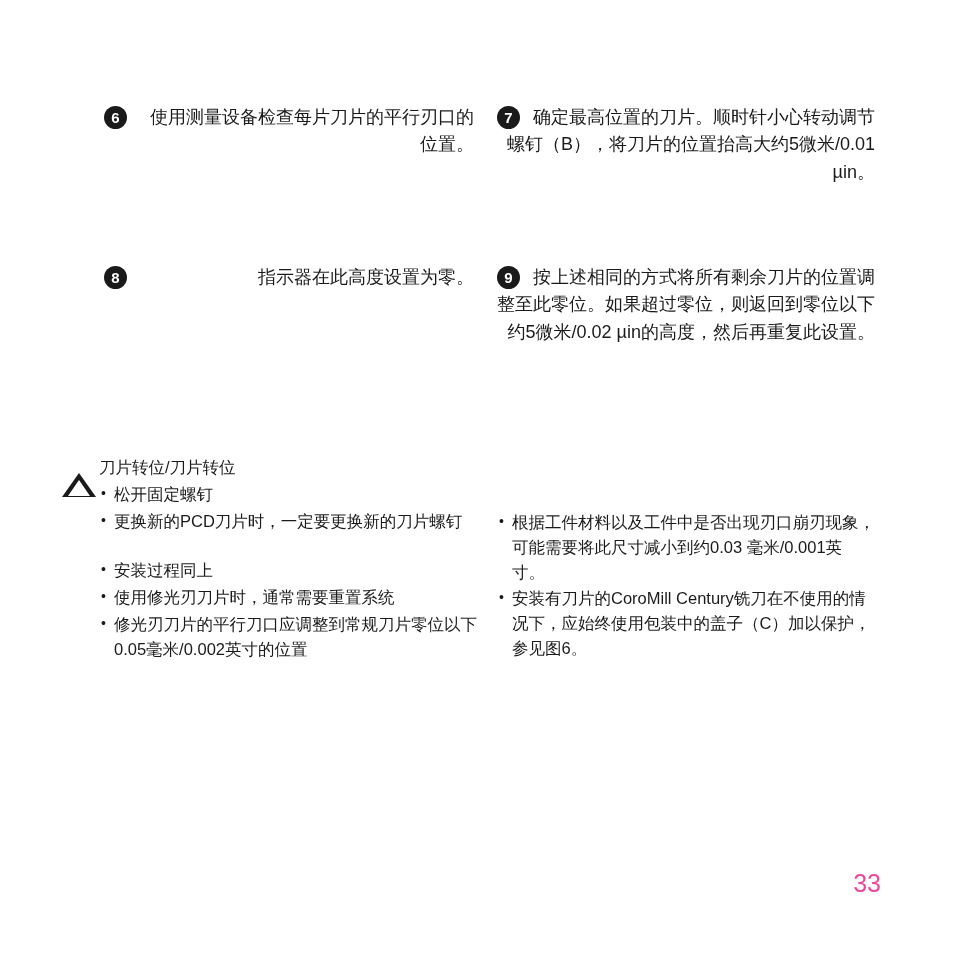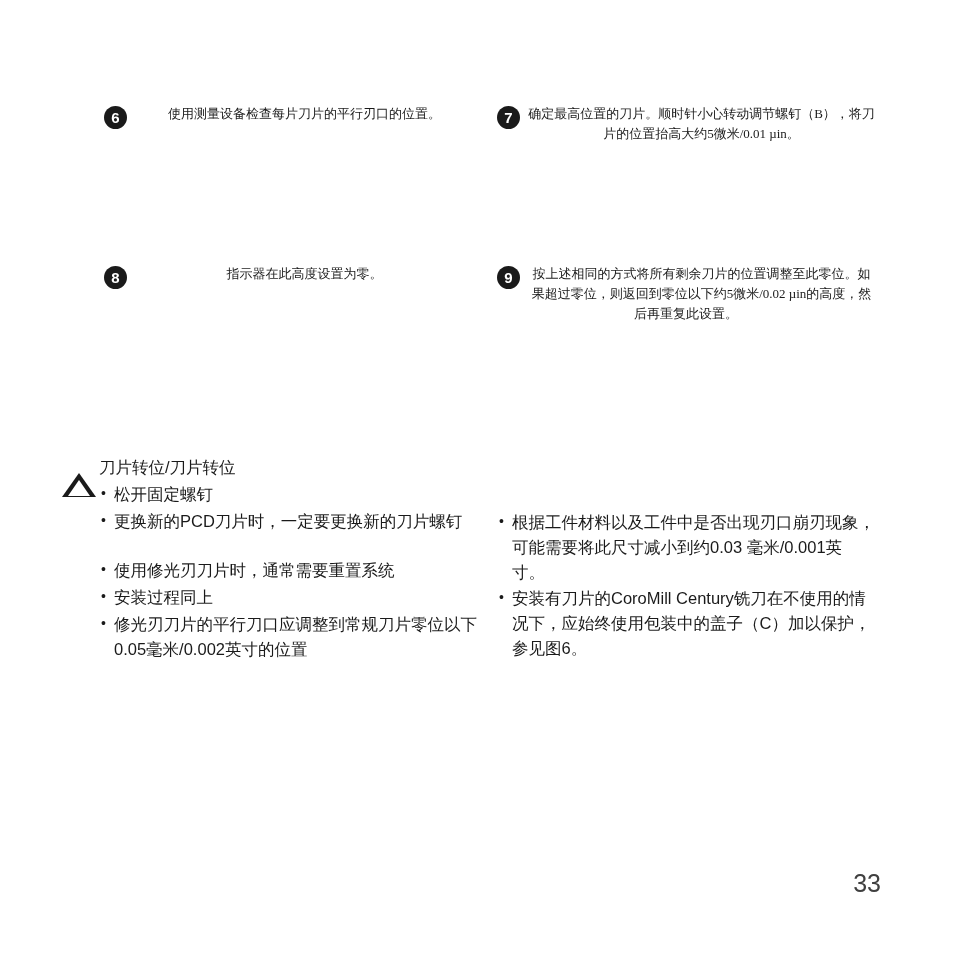--- a/index.html
+++ b/index.html
@@ -35,25 +35,24 @@
     color: #ffffff;
     font-size: 15px;
     font-weight: bold;
     line-height: 23px;
     text-align: center;
     margin-right: 8px;
     margin-top: 2px;
     font-family: "Liberation Sans", sans-serif;
   }
   .step-text {
-    font-size: 13px;
+    font-size: 18px;
     line-height: 1.52;
     color: #1a1a1a;
-    text-align: center;
-    font-family: Liberation Serif, serif;
+    text-align: right;
   }
 
   
   #step6 { left: 104px; top: 104px; width: 370px; }
   #step7 { left: 497px; top: 104px; width: 378px; }
   #step8 { left: 104px; top: 264px; width: 370px; }
   #step9 { left: 497px; top: 264px; width: 378px; }
 
   
   .warn-block {
@@ -121,21 +120,21 @@
     top: 508px;
     width: 380px;
   }
 
   
   .page-num {
     position: absolute;
     right: 72px;
     bottom: 55px;
     font-size: 25px;
-    color: #404040;
+    color: #ec4899;
     font-family: "Liberation Sans", sans-serif;
   }
 </style>
 </head>
 <body>
 
 <div class="page">
 
   <div class="step" id="step6">
     <span class="step-badge">6</span>
@@ -161,22 +160,22 @@
     <div class="warn-tri"></div>
     <div class="warn-tri-inner"></div>
     <div class="warn-body">
       <p class="lead">刀片转位/刀片转位</p>
       <ul class="bul">
         <li>松开固定螺钉</li>
         <li>更换新的PCD刀片时，一定要更换新的刀片螺钉</li>
       </ul>
       <div class="gap"></div>
       <ul class="bul">
+        <li>安装过程同上</li>
         <li>使用修光刃刀片时，通常需要重置系统</li>
-        <li>安装过程同上</li>
         <li>修光刃刀片的平行刀口应调整到常规刀片零位以下0.05毫米/0.002英寸的位置</li>
       </ul>
     </div>
   </div>
 
   <div class="right-bul">
     <ul class="bul">
       <li>根据工件材料以及工件中是否出现刃口崩刃现象，可能需要将此尺寸减小到约0.03 毫米/0.001英寸。</li>
       <li>安装有刀片的CoroMill Century铣刀在不使用的情况下，应始终使用包装中的盖子（C）加以保护，参见图6。</li>
     </ul>

